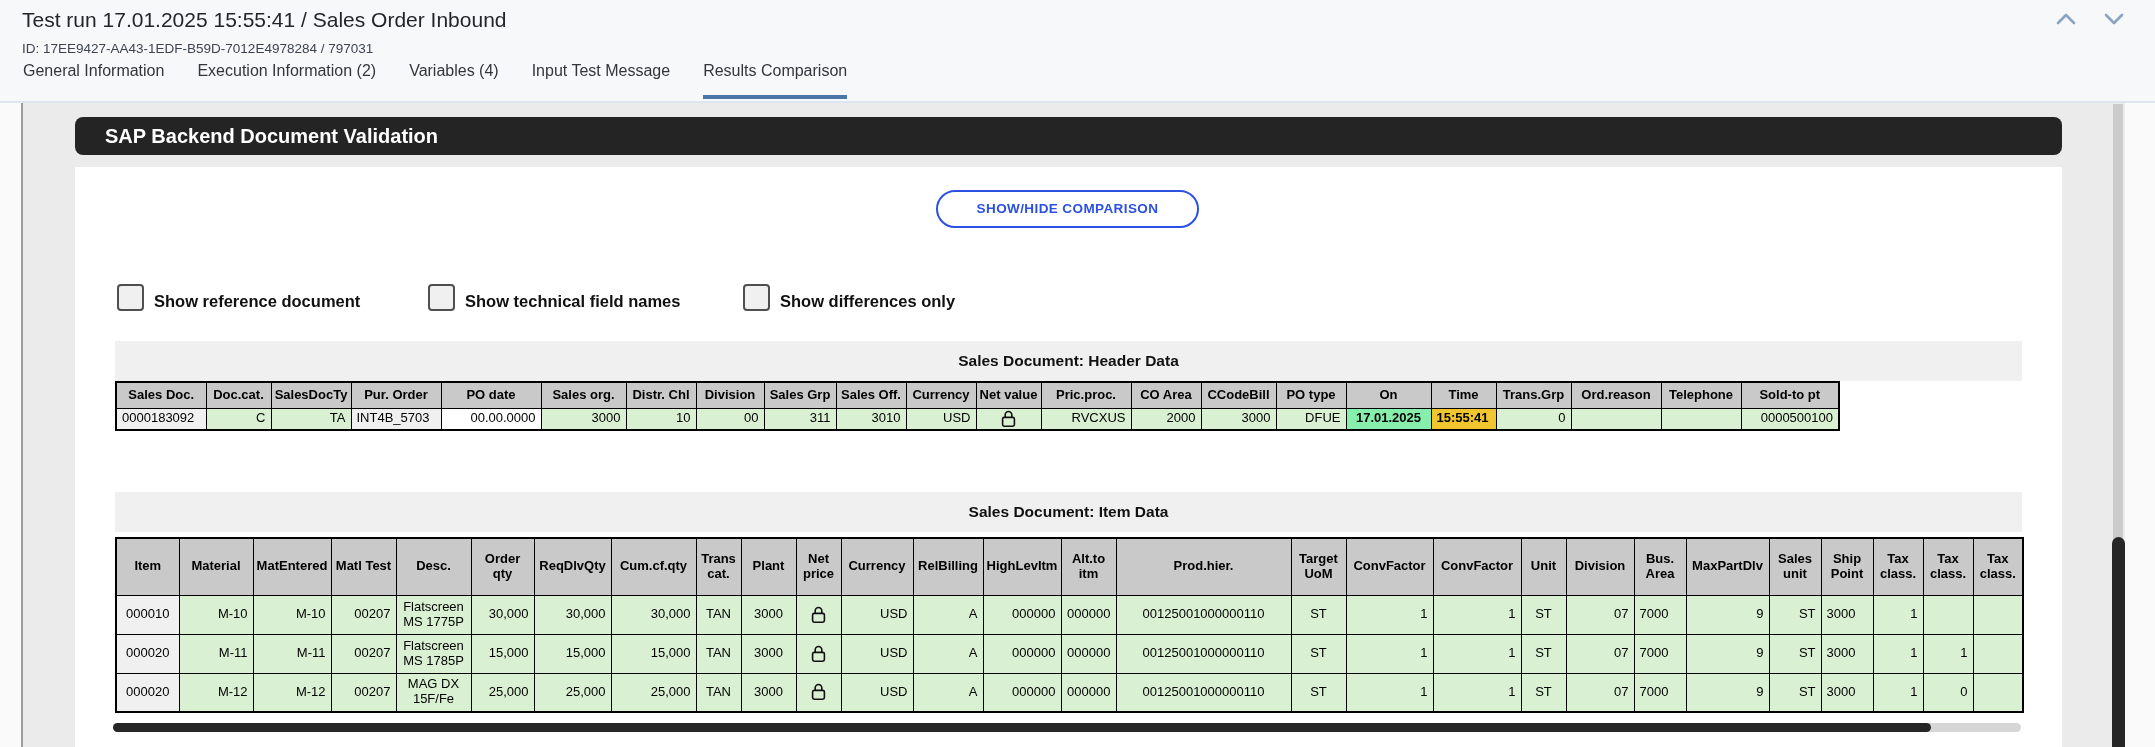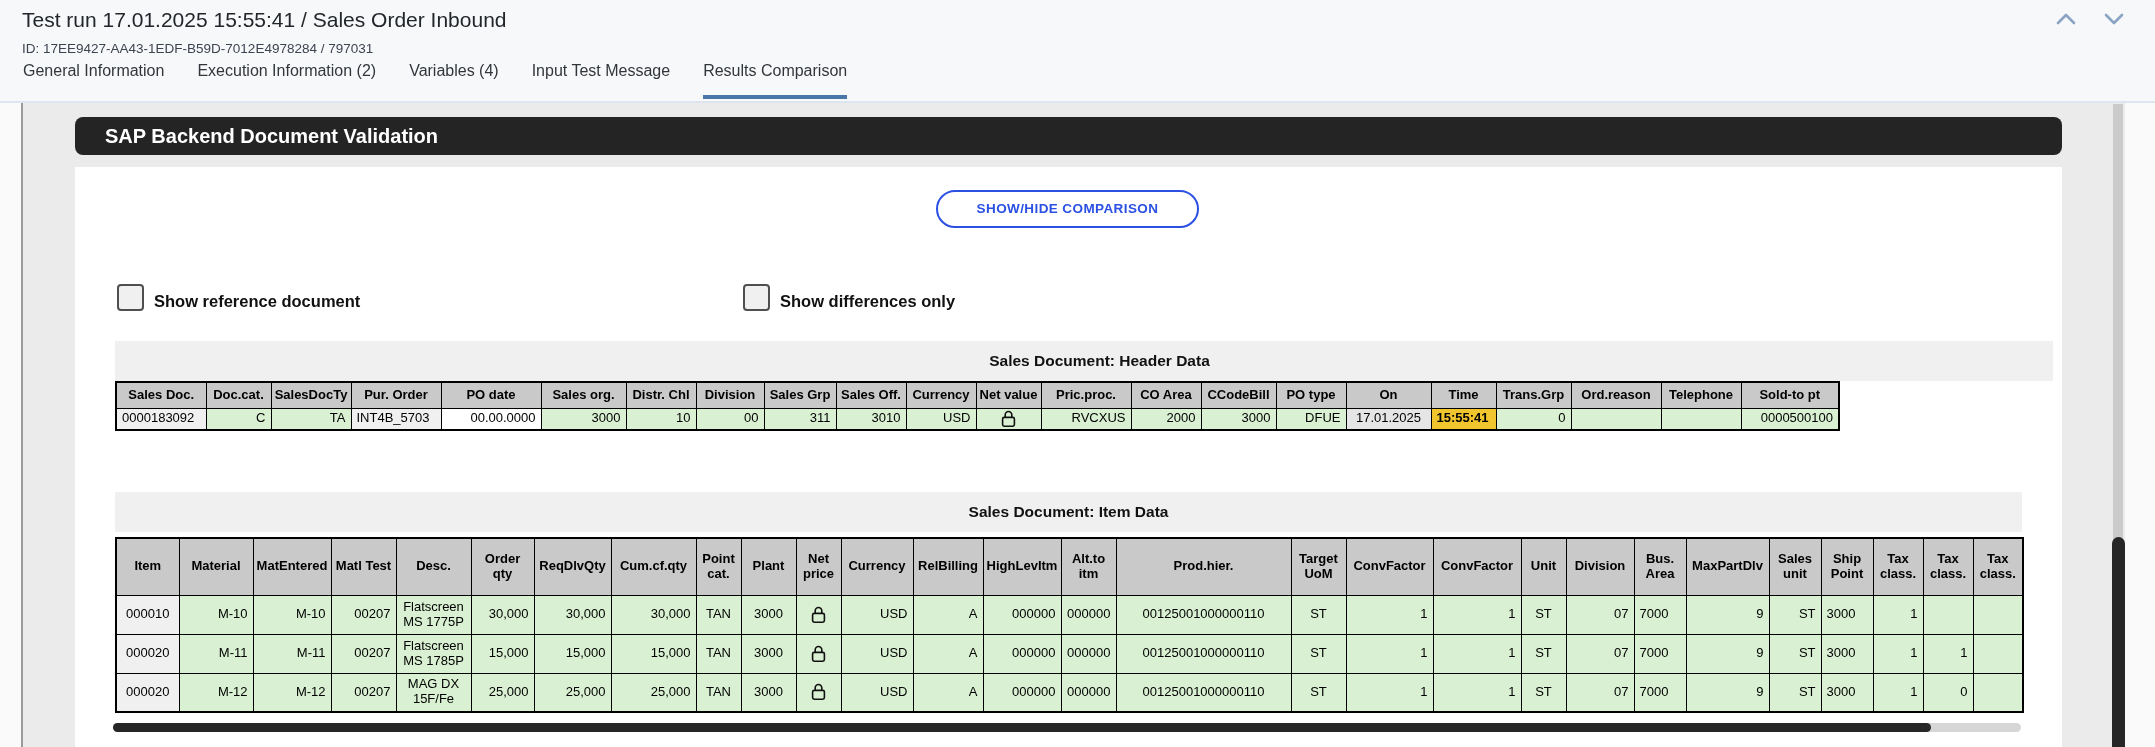--- a/index.html
+++ b/index.html
@@ -43,21 +43,21 @@
   table{border-collapse:collapse;table-layout:fixed;font-size:13px;color:#000;border:2px solid #000;}
   th{background:#c9c9c9;border:1px solid #000;font-weight:bold;padding:1px 3px;text-align:center;line-height:1.15;overflow:hidden;}
   td{border:1px solid #000;padding:1px 5px;overflow:hidden;line-height:1.15;}
   #header-table thead tr{height:26px;}
   #header-table tbody tr{height:15px;}
   #item-table thead tr{height:57px;}
   #item-table tbody tr{height:39px;}
   .s-match{background:#d9f1d2;}
   .s-key{background:#f0f0f0;}
   .s-none{background:#ffffff;}
-  .s-date{background:#e5e5e5;font-weight:normal;margin-top:20px;}
+  .s-date{background:#86efac;font-weight:bold;margin-top:20px;}
   .s-time{background:#f0c52e;font-weight:bold;}
   .a-l{text-align:left;}.a-c{text-align:center;}.a-r{text-align:right;}
   
   .hscroll-track{position:absolute;left:38px;top:556px;width:1908px;height:9px;background:#d6d6d6;border-radius:5px;}
   .hscroll-thumb{position:absolute;left:0;top:0;width:1818px;height:9px;background:#262626;border-radius:5px;}
 </style>
 </head>
 <body>
 
 <div class="topbar">
@@ -96,27 +96,31 @@
 
 <div class="panel">
 
   <div class="btn">SHOW/HIDE COMPARISON</div>
 
   <div class="cb-row">
     <div class="cb-item" style="left:42px;">
       <span class="cb-box"></span>
       <span>Show reference document</span>
     </div>
+    <div class="cb-item" style="left:353px;">
+      <span class="cb-box"></span>
+      <span>Show technical field names</span>
+    </div>
     <div class="cb-item" style="left:668px;">
       <span class="cb-box"></span>
       <span>Show differences only</span>
     </div>
   </div>
 
-  <div class="caption-band" style="top:174px;padding-left:31px;">Sales Document: Header Data</div>
+  <div class="caption-band" style="top:174px;">Sales Document: Header Data</div>
   <div class="tbl-wrap" style="top:214px;">
       <table id="header-table">
         <colgroup>
           <col style="width: 90px;">
           <col style="width: 65px;">
           <col style="width: 80px;">
           <col style="width: 90px;">
           <col style="width: 100px;">
           <col style="width: 85px;">
           <col style="width: 70px;">
@@ -230,21 +234,21 @@
         <thead>
           <tr>
             <th>Item</th>
             <th>Material</th>
             <th>MatEntered</th>
             <th>Matl Test</th>
             <th>Desc.</th>
             <th>Order qty</th>
             <th>ReqDlvQty</th>
             <th>Cum.cf.qty</th>
-            <th>Point cat.</th>
+            <th>Trans cat.</th>
             <th>Plant</th>
             <th>Net price</th>
             <th>Currency</th>
             <th>RelBilling</th>
             <th>HighLevItm</th>
             <th>Alt.to itm</th>
             <th>Prod.hier.</th>
             <th>Target UoM</th>
             <th>ConvFactor</th>
             <th>ConvFactor</th>

